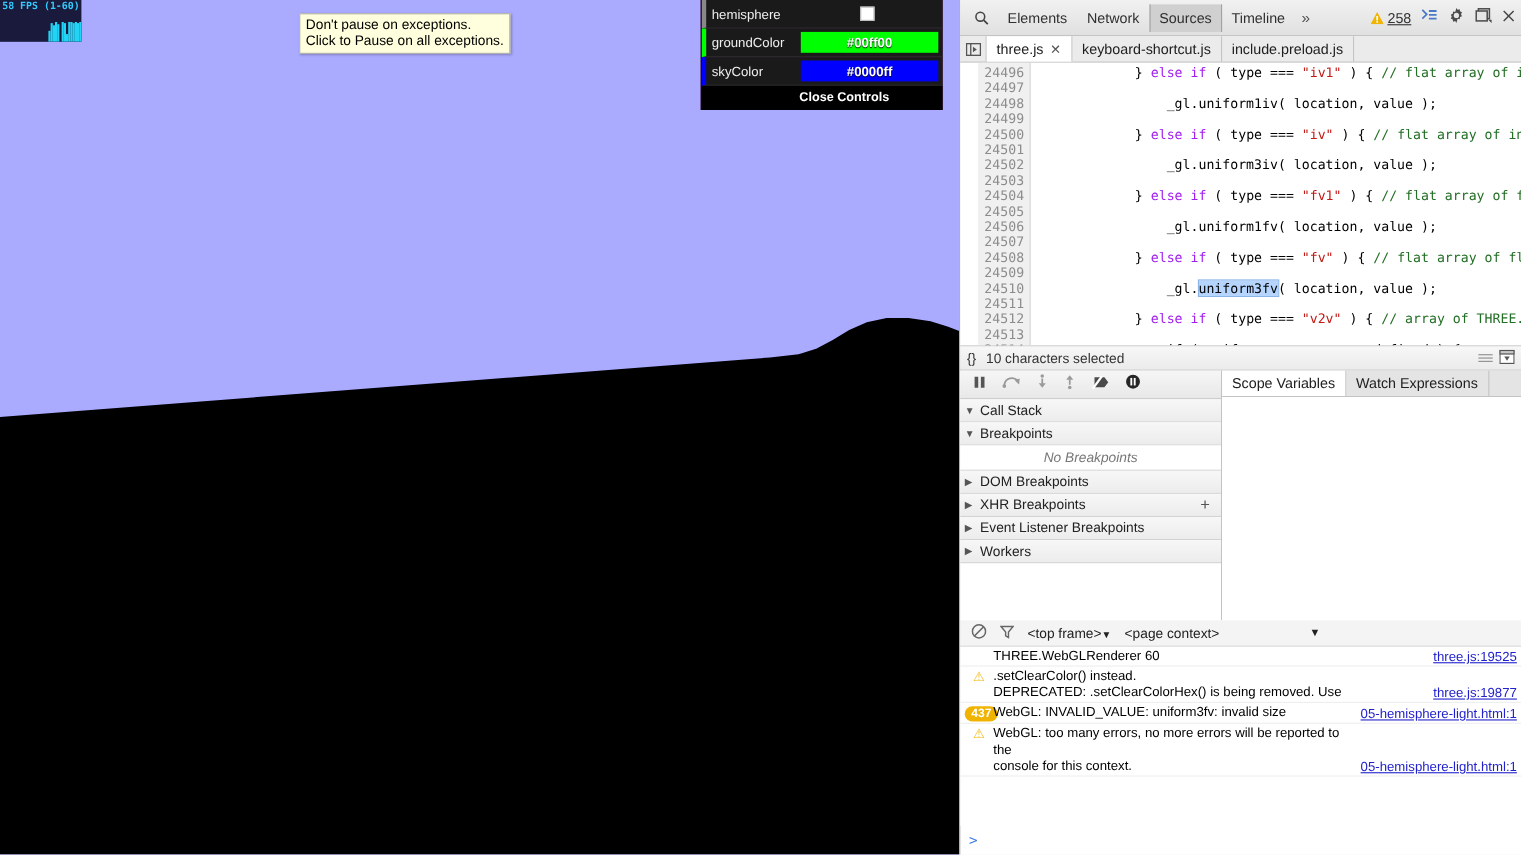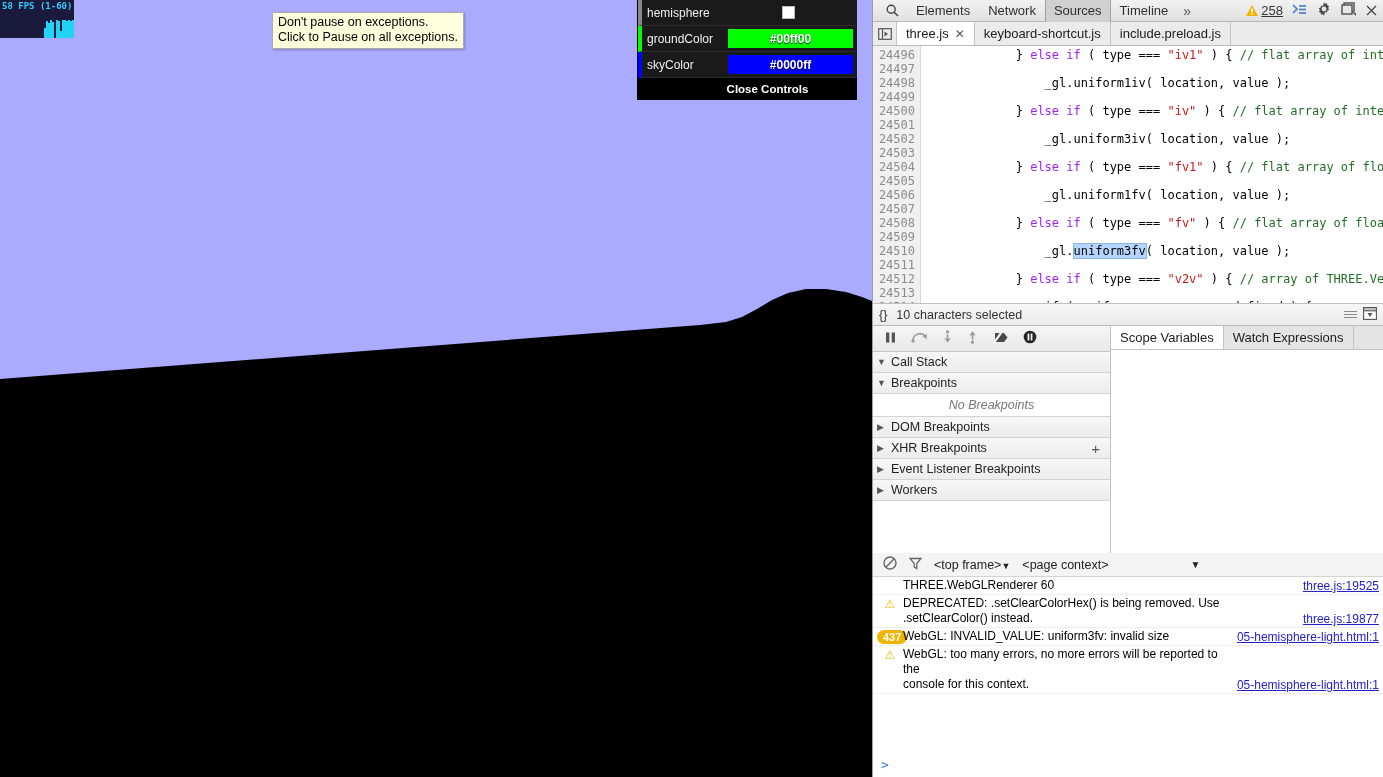--- a/index.html
+++ b/index.html
@@ -96,21 +96,21 @@
 
   
   #devtools {
     position: absolute; left: 872px; top: 0; width: 511px; height: 777px;
     background: #fff; border-left: 1px solid #9e9e9e;
     font-family: "Liberation Sans", sans-serif;
     display: flex; flex-direction: column;
   }
   
   #dt-toolbar {
-    height: 22px; flex: none; display: flex; align-items: center;
+    height: 33px; flex: none; display: flex; align-items: center;
     background: linear-gradient(#f1f1f1,#e0e0e0);
     border-bottom: 1px solid #b7b7b7; padding: 0 4px;
   }
   .tb-search { width: 30px; display: flex; justify-content: center; align-items: center; }
   .dt-tab {
     padding: 3px 8px; font-size: 13px; color: #303030;
     border-left: 1px solid transparent; border-right: 1px solid transparent;
     line-height: 19px; cursor: default;
   }
   .dt-tab.sel {
@@ -135,20 +135,21 @@
     cursor: default; white-space: nowrap;
   }
   .file-tab.active { background: #fff; }
   .file-x { color: #555; font-size: 12px; }
 
   
   #dt-editor {
     flex: none; height: 258px; display: flex; overflow: hidden;
     background: #fff; font-family: "DejaVu Sans Mono", monospace; font-size: 12px;
     border-bottom: 1px solid #c0c0c0;
+    padding-left: 16px;
   }
   #gutter {
     width: 48px; flex: none; background: #f0f0f0;
     border-right: 1px solid #d6d6d6; text-align: right;
     padding-right: 5px; color: #8c8c8c; padding-top: 2px;
   }
   #gutter div { height: 14px; line-height: 14px; }
   #code { flex: 1; padding-top: 2px; padding-left: 8px; white-space: pre; overflow: hidden; }
   #code div { height: 14px; line-height: 14px; color: #000; }
   .kw { color: #a020f0; }
@@ -527,22 +528,22 @@
           <div class="msg">
             <div class="msg-icon"></div>
             <div class="msg-body">
               <div>THREE.WebGLRenderer 60</div>
             </div>
             <a class="msg-link">three.js:19525</a>
           </div>
           <div class="msg">
             <div class="msg-icon warn-tri">⚠</div>
             <div class="msg-body">
+              <div>.setClearColor() instead.</div>
               <div>DEPRECATED: .setClearColorHex() is being removed. Use</div>
-              <div>.setClearColor() instead.</div>
             </div>
             <a class="msg-link">three.js:19877</a>
           </div>
           <div class="msg">
             <div class="msg-icon"><span class="badge-256">437</span></div>
             <div class="msg-body">
               <div>WebGL: INVALID_VALUE: uniform3fv: invalid size</div>
             </div>
             <a class="msg-link">05-hemisphere-light.html:1</a>
           </div>

